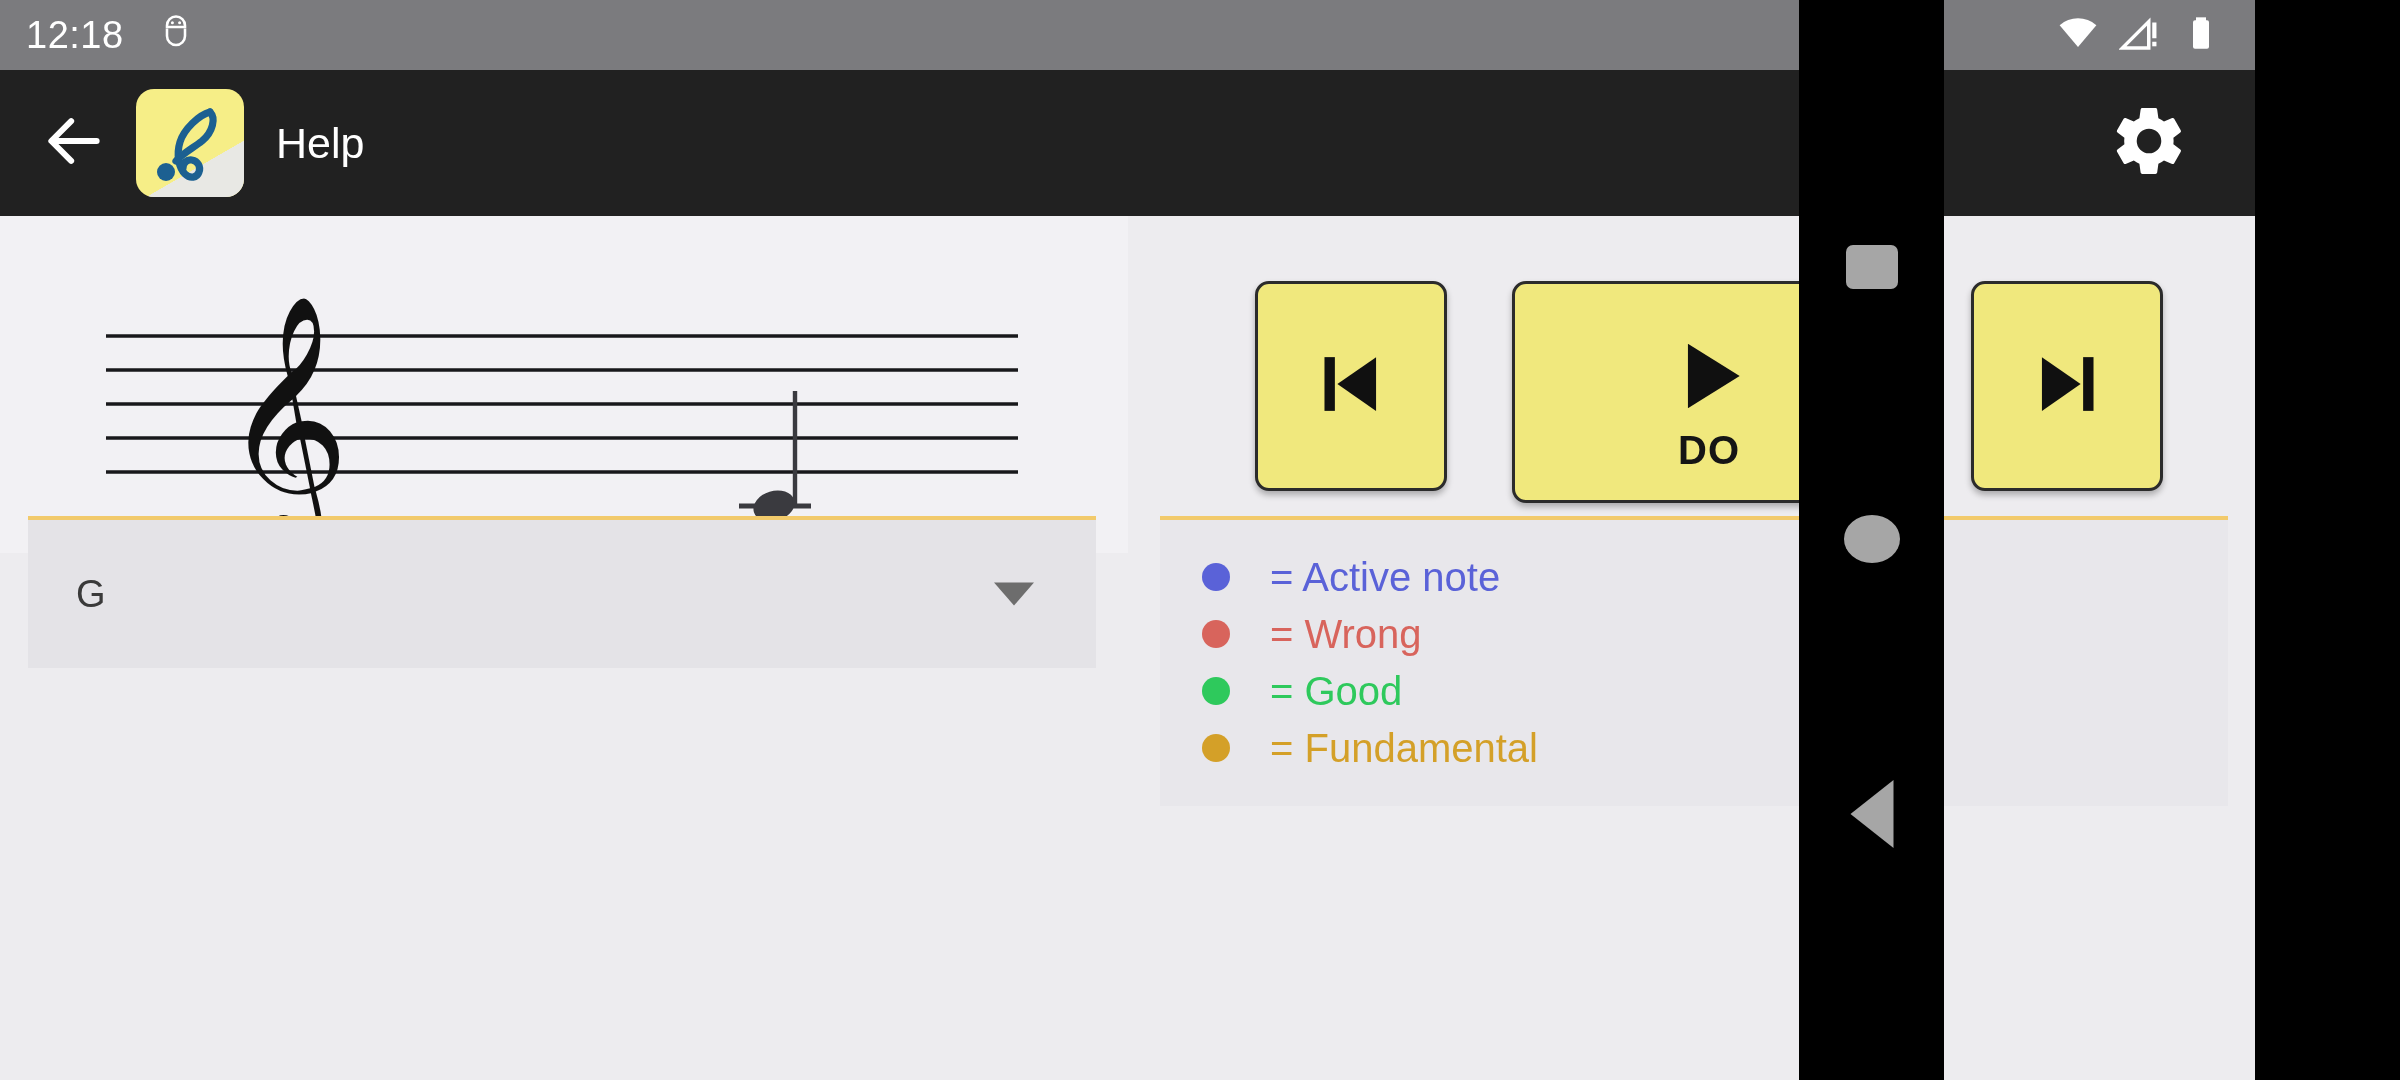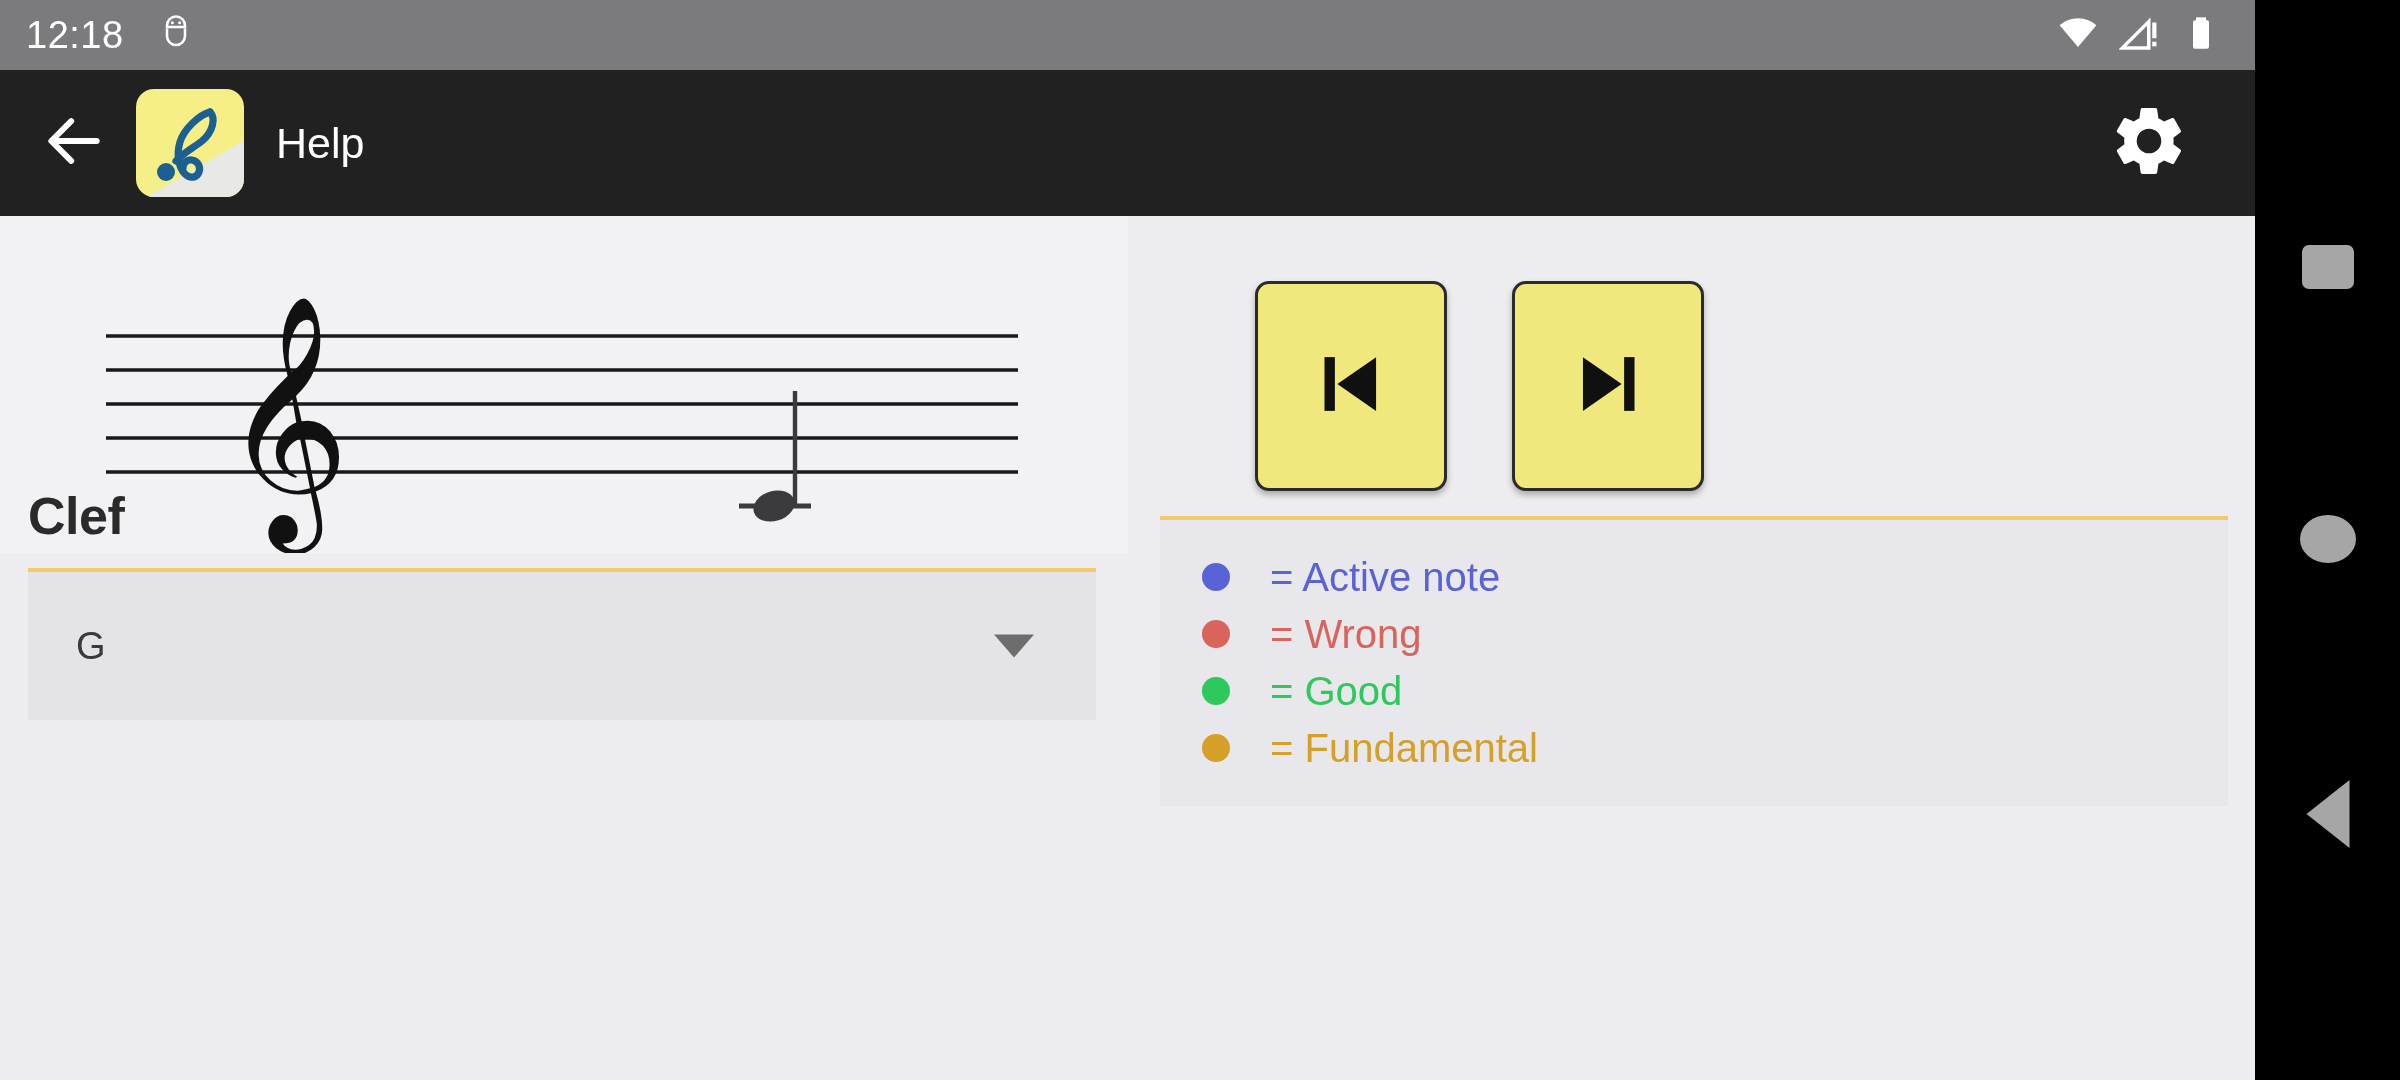--- a/index.html
+++ b/index.html
@@ -4,21 +4,21 @@
 <style>
   * { margin:0; padding:0; box-sizing:border-box; }
   html, body {
     width:2400px; height:1080px;
     background:#000;
     font-family:"Liberation Sans", sans-serif;
     overflow:hidden;
   }
 
   
-  #screen { position:relative; width:2400px; height:1080px; background:#7dd3fc; }
+  #screen { position:relative; width:1944px; height:1080px; background:#7dd3fc; }
 
   
   #app {
     position:absolute; left:0; top:0; width:2255px; height:1080px;
     background:#edecef;
   }
 
   
   #status-bar {
     position:absolute; left:0; top:0; width:2255px; height:70px;
@@ -264,34 +264,41 @@
         <div class="tbtn side">
           <span>
             <svg width="86" height="86" viewBox="0 0 24 24">
               <rect x="4.6" y="4.5" width="2.9" height="15" fill="#101010"></rect>
               <path d="M19 4.5v15L8.2 12z" fill="#101010"></path>
             </svg>
           </span>
           <span class="tbtn-label"></span>
         </div>
 
+        <div class="tbtn main">
+          <span style="margin-bottom:28px;">
+            <svg width="92" height="92" viewBox="0 0 24 24">
+              <path d="M6.5 3.6v16.8L20 12z" fill="#101010"></path>
+            </svg>
+          </span>
+          <span class="tbtn-label">DO</span>
+        </div>
 
         <div class="tbtn side">
           <span>
             <svg width="86" height="86" viewBox="0 0 24 24">
               <path d="M5 4.5v15L15.8 12z" fill="#101010"></path>
               <rect x="16.5" y="4.5" width="2.9" height="15" fill="#101010"></rect>
             </svg>
           </span>
           <span class="tbtn-label"></span>
         </div>
       </div>
 
       <div class="section" id="clef-section">
-        <div class="section-title">Clef</div>
         <div class="section-rule"></div>
         <div id="clef-dropdown">
           <span id="clef-value">G</span>
           <span id="clef-caret"></span>
         </div>
       </div>
 
       <div class="section" id="colorcode-section">
         <div class="section-rule"></div>
         <div id="colorcode-list">

